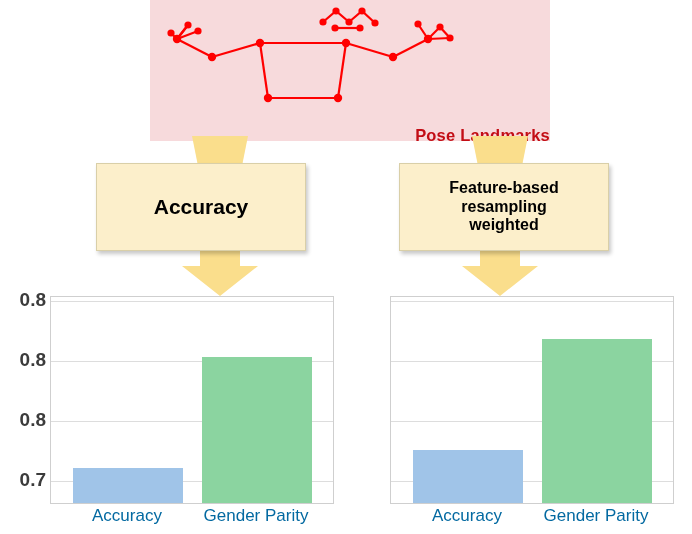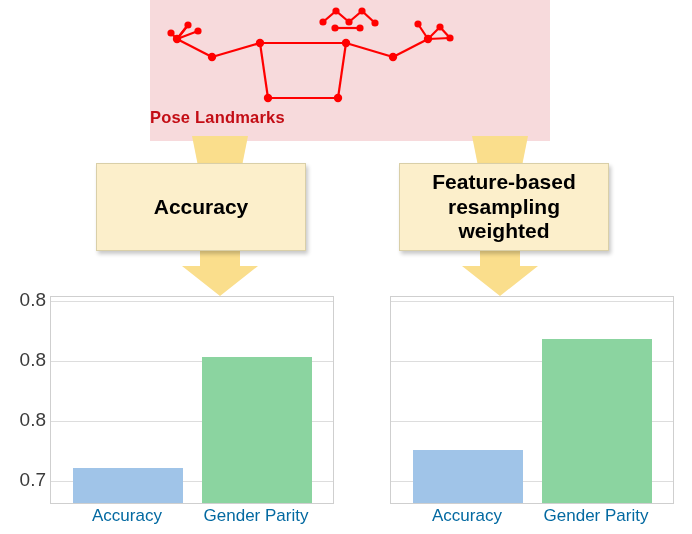--- a/index.html
+++ b/index.html
@@ -28,22 +28,22 @@
     position: absolute;
     left: 0;
     top: 0;
     width: 400px;
     height: 120px;
   }
   #pose-caption {
     position: absolute;
     left: 0;
     right: 0;
-    top: 108px;
-    text-align: left;
+    top: 126px;
+    text-align: right;
     color: #C30D15;
     font-weight: bold;
     font-size: 16.5px;
     letter-spacing: 0.2px;
     font-family: "Liberation Sans", sans-serif;
   }
 
   
   .arrow-svg {
     position: absolute;
@@ -71,21 +71,21 @@
     line-height: 1.18;
   }
   #box-baseline {
     left: 96px;  top: 163px;
     width: 208px; height: 86px;
     font-size: 21px;
   }
   #box-resampling {
     left: 399px; top: 163px;
     width: 208px; height: 86px;
-    font-size: 21px;
+    font-size: 16px;
   }
   #box-resampling .box-line { display: block; }
 
   
   .chart {
     position: absolute;
     z-index: 2;
   }
   #chart-left  { left: 0px;   top: 286px; width: 346px; height: 248px; }
   #chart-right { left: 372px; top: 286px; width: 320px; height: 248px; }
@@ -116,20 +116,21 @@
 
   .ytick {
     position: absolute;
     right: 0;
     width: 44px;
     text-align: right;
     font-size: 19px;
     color: #3B3B3B;
     font-family: "Liberation Sans", sans-serif;
     transform: translateY(-50%);
+    font-weight: bold;
   }
   #chart-left .ytick-wrap {
     position: absolute;
     left: 0; top: 10px; width: 46px; height: 206px;
   }
 
   .xtick {
     position: absolute;
     font-size: 17px;
     color: #0369a1;

